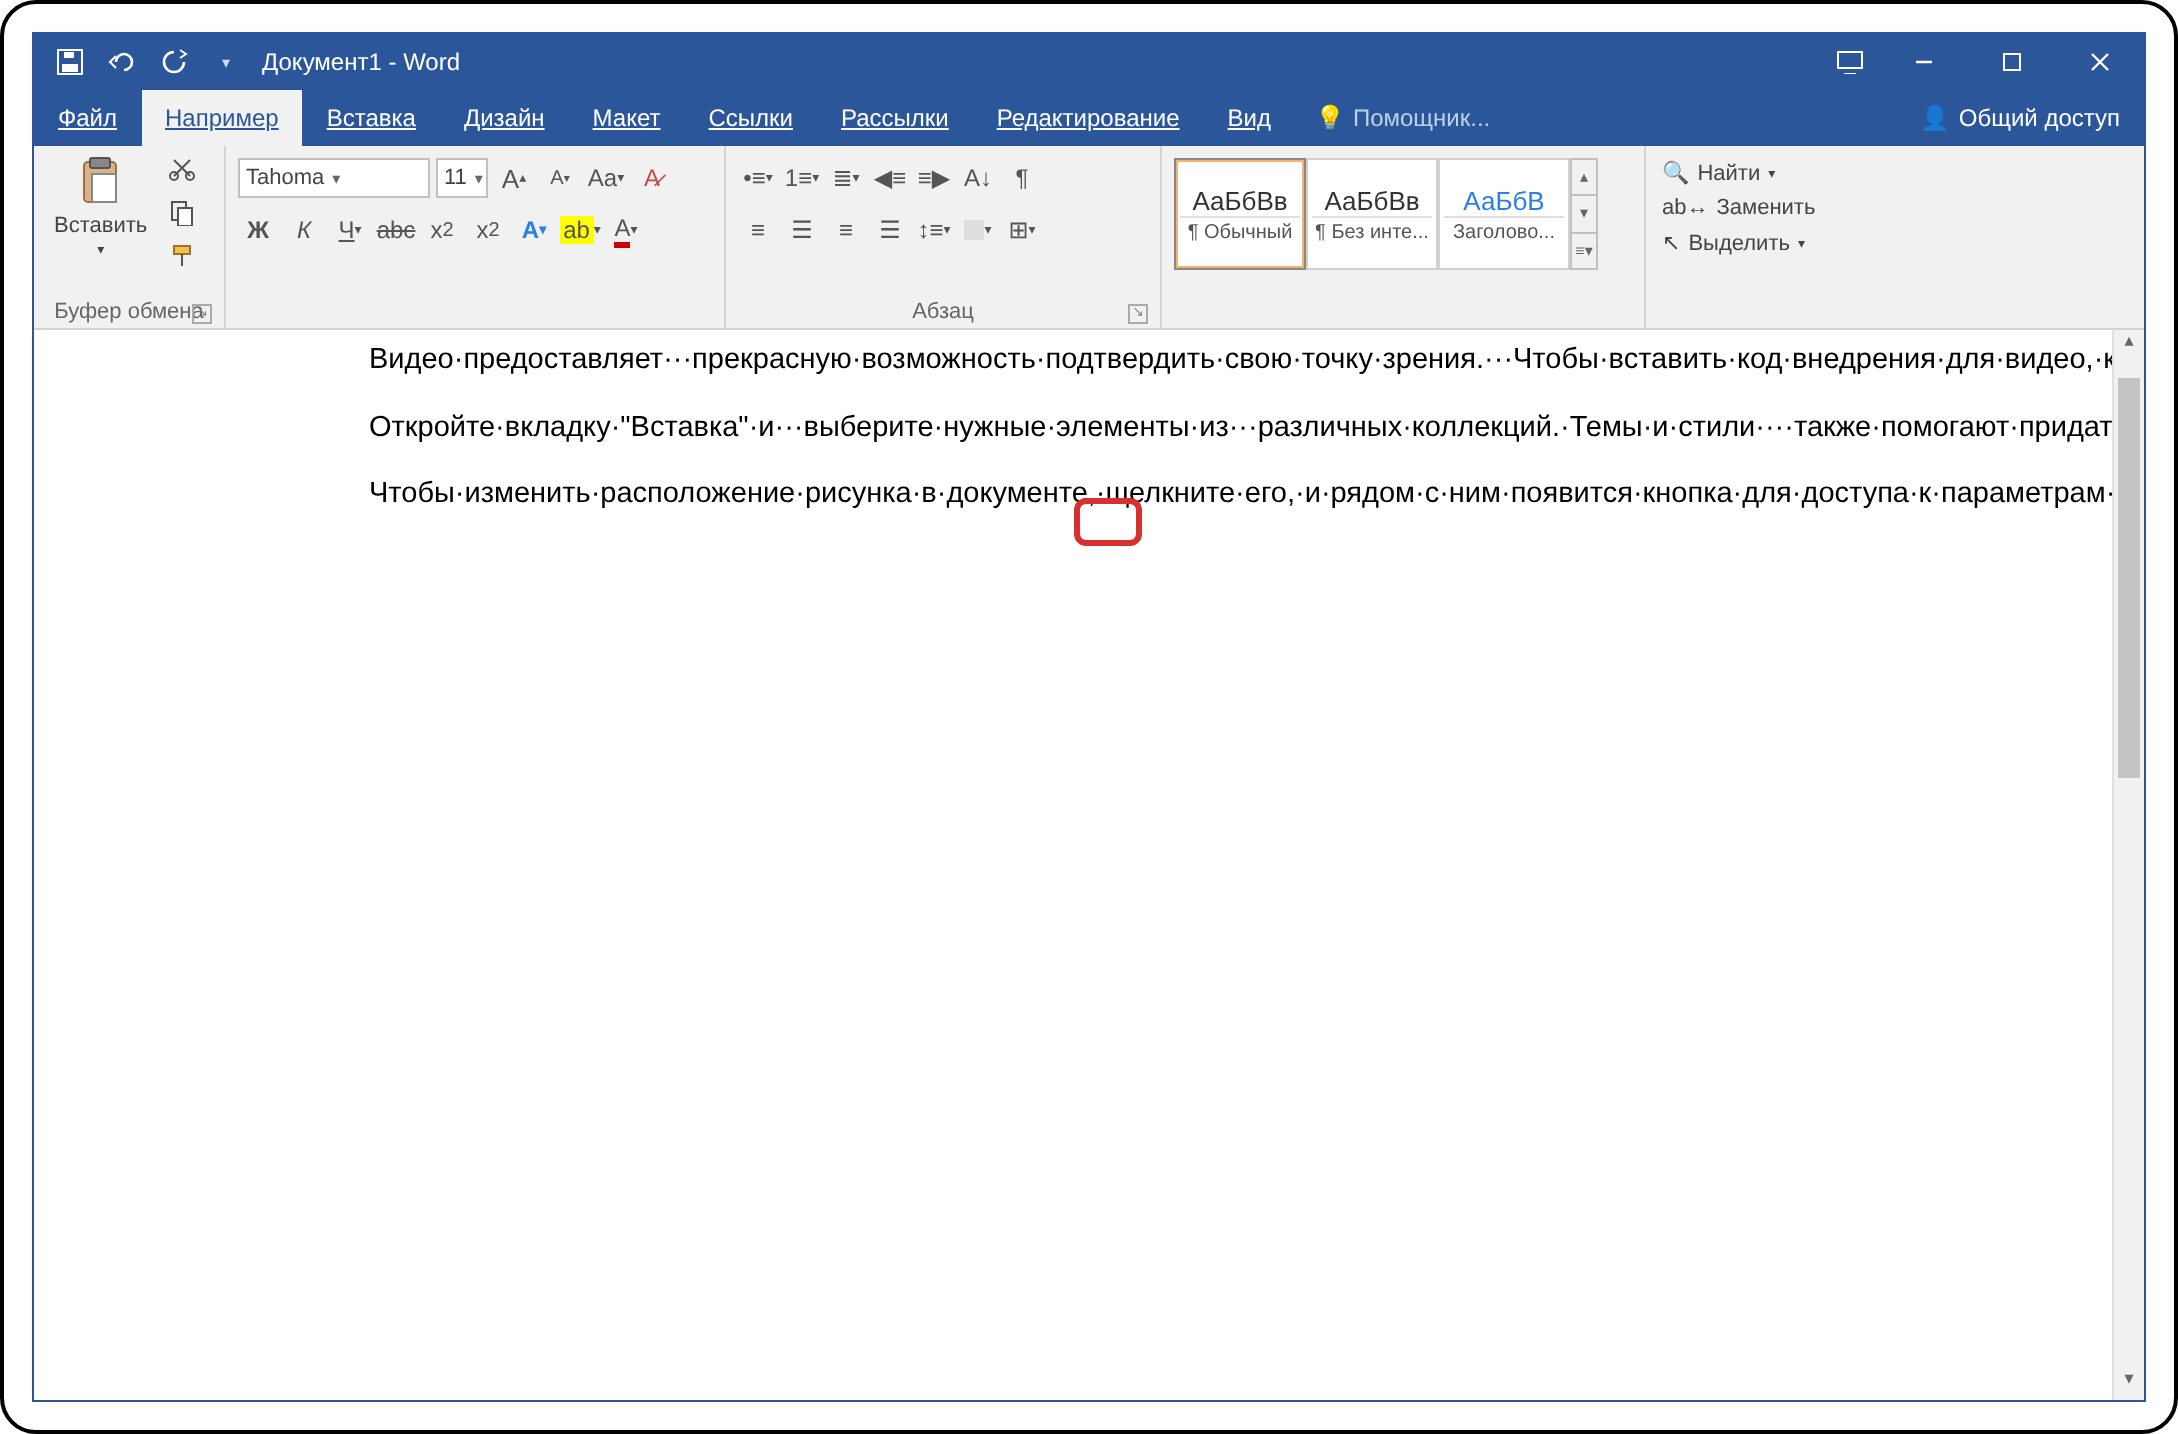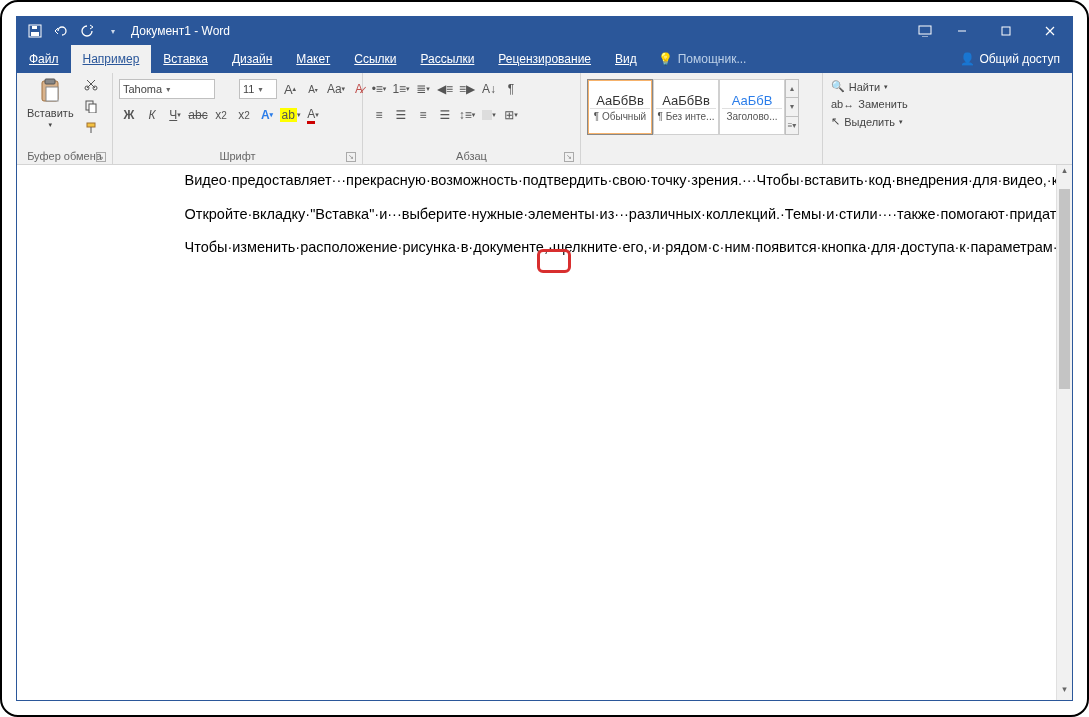--- a/index.html
+++ b/index.html
@@ -127,21 +127,21 @@
 </div>
 
 <div class="menubar">
   <div class="tab">Файл</div>
   <div class="tab active">Например</div>
   <div class="tab">Вставка</div>
   <div class="tab">Дизайн</div>
   <div class="tab">Макет</div>
   <div class="tab">Ссылки</div>
   <div class="tab">Рассылки</div>
-  <div class="tab">Рецензирование</div>
+  <div class="tab">Редактирование</div>
   <div class="tab">Вид</div>
   <div class="tell">
           <span>💡</span>
           <span>Помощник...</span>
         </div>
   <div class="spacer"></div>
   <div class="share">
           <span>👤</span>
           <span>Общий доступ</span>
         </div>
@@ -185,21 +185,21 @@
     <div class="label"><span>Буфер обмена</span><span class="launcher">↘</span></div>
   </div>
 
   <div class="group" style="width:250px;">
     <div class="body" style="flex-direction:column;gap:6px;padding-top:4px;">
       <div class="fontrow">
         <div class="combo" style="width:96px;">
                 <span>Tahoma</span>
                 <span class="arr">▾</span>
               </div>
-        <div class="combo" style="width:38px;margin-left:21px;">
+        <div class="combo" style="width:26px;">
                 <span>11</span>
                 <span class="arr">▾</span>
               </div>
         <span class="pbtn" style="font-size:13px;">A<sup style="font-size:7px;">▴</sup></span>
         <span class="pbtn" style="font-size:10px;">A<sup style="font-size:6px;">▾</sup></span>
         <span class="pbtn">Aa<span style="font-size:7px;">▾</span></span>
         <span class="pbtn" style="color:#c0504d;">A̷</span>
       </div>
       <div class="fontrow">
         <span class="pbtn">
@@ -221,21 +221,20 @@
         <span class="pbtn">
                 <span style="background:#ffff00;padding:0 2px;">ab</span>
                 <span style="font-size:7px;">▾</span>
               </span>
         <span class="pbtn">
                 <span style="border-bottom:3px solid #c00;">A</span>
                 <span style="font-size:7px;">▾</span>
               </span>
       </div>
     </div>
-    <div class="label"><span>Шрифт</span><span class="launcher">↘</span></div>
   </div>
 
   <div class="group" style="width:218px;">
     <div class="body" style="flex-direction:column;gap:6px;padding-top:4px;">
       <div class="pararow">
         <span class="pbtn">•≡<span style="font-size:7px;">▾</span></span>
         <span class="pbtn">1≡<span style="font-size:7px;">▾</span></span>
         <span class="pbtn">≣<span style="font-size:7px;">▾</span></span>
         <span class="pbtn">◀≡</span>
         <span class="pbtn">≡▶</span>

